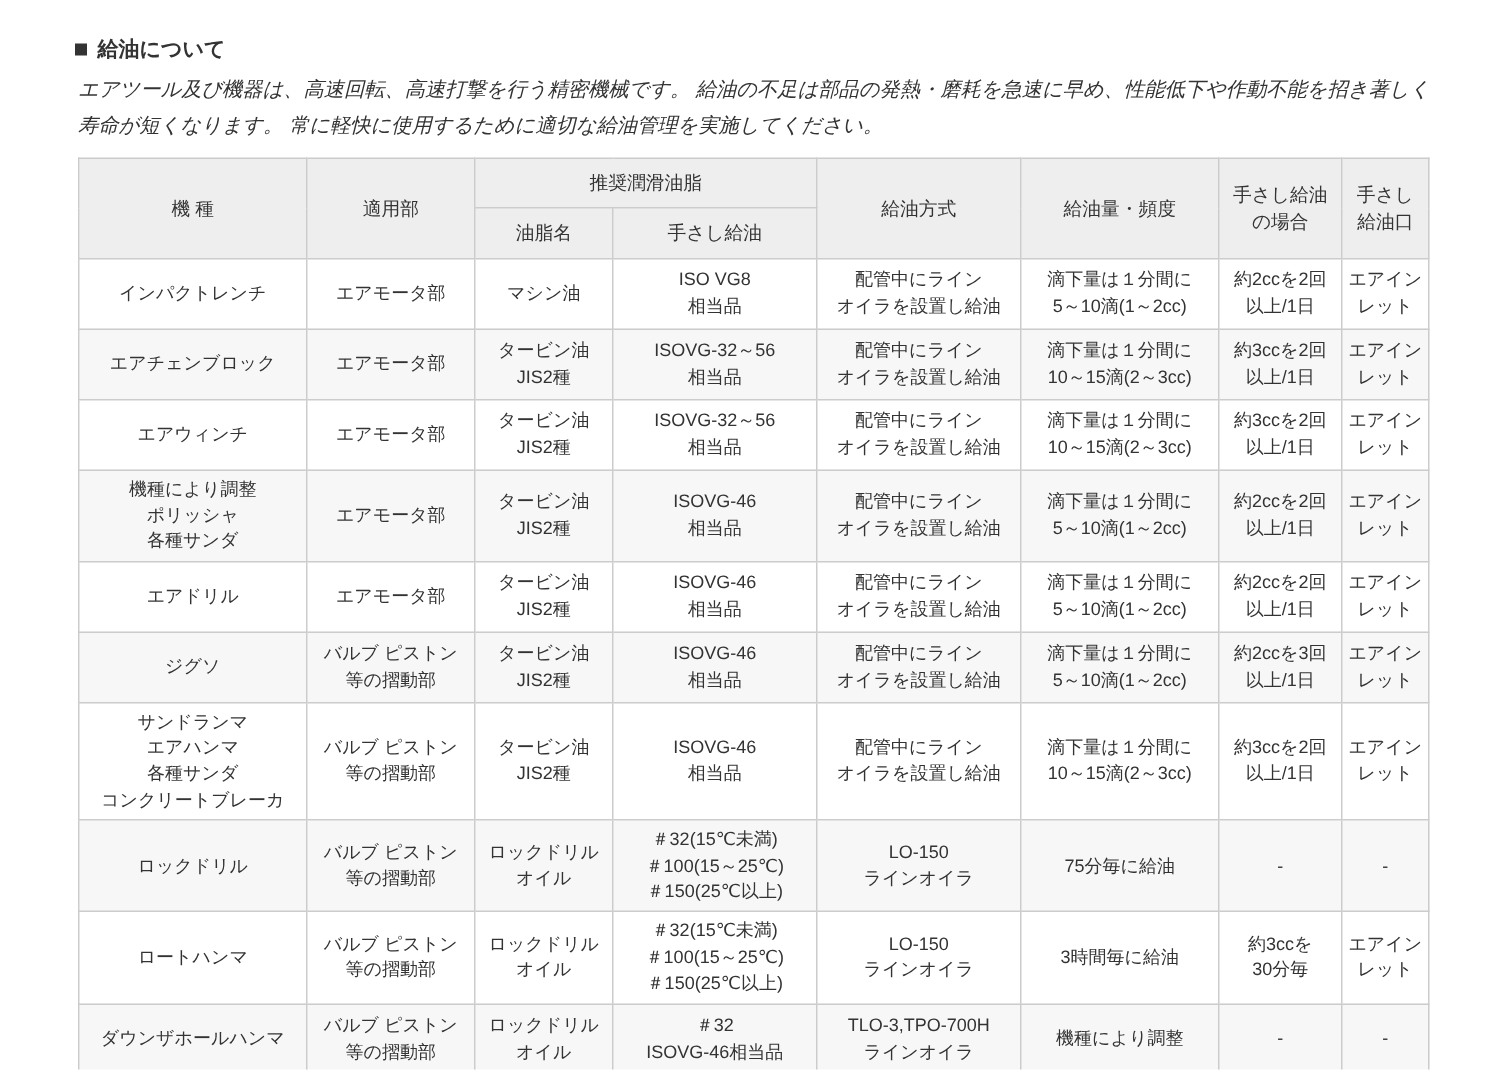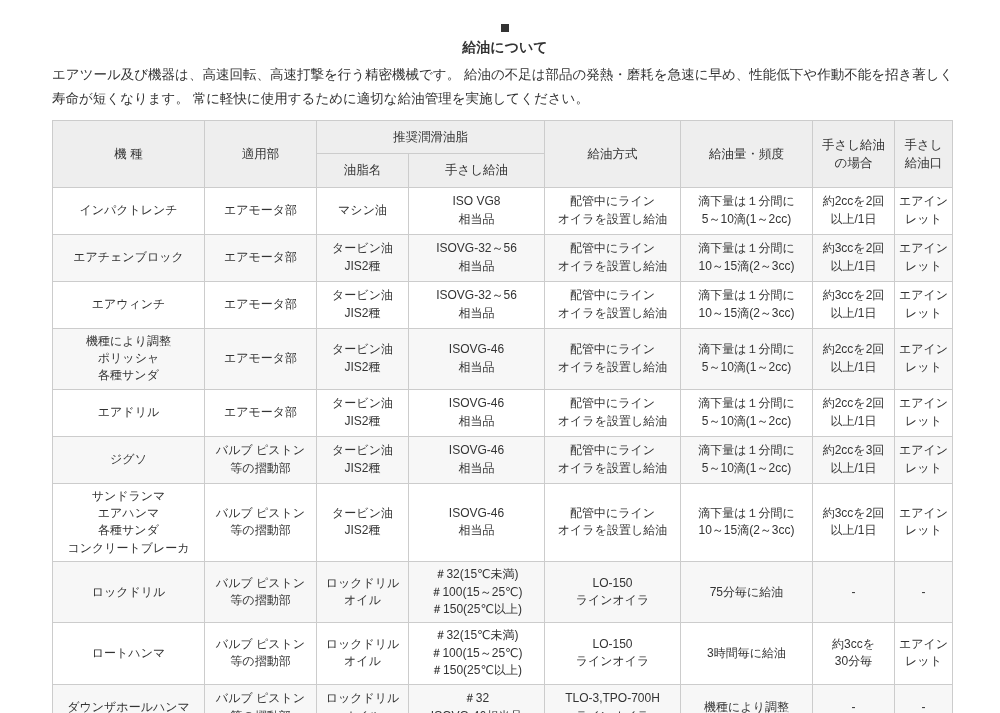--- a/index.html
+++ b/index.html
@@ -23,34 +23,34 @@
     padding: 18px 40px 0 40px;
   }
   .heading {
     display: flex;
     align-items: center;
     gap: 7px;
     font-size: 14px;
     font-weight: bold;
     color: #333;
     margin: 6px 0 6px 10px;
-    flex-direction: column;
   }
   .heading .bullet {
     display: inline-block;
     width: 8px;
     height: 8px;
     background: #333;
   }
   .intro {
     margin: 0 0 10px 12px;
     font-size: 13.5px;
     line-height: 1.75;
     color: #333;
     max-width: 915px;
+    font-style: italic;
   }
   table.oil {
     border-collapse: collapse;
     margin-left: 12px;
     width: 900px;
     table-layout: fixed;
     background: #fff;
   }
   table.oil th, table.oil td {
     border: 1px solid #cccccc;

